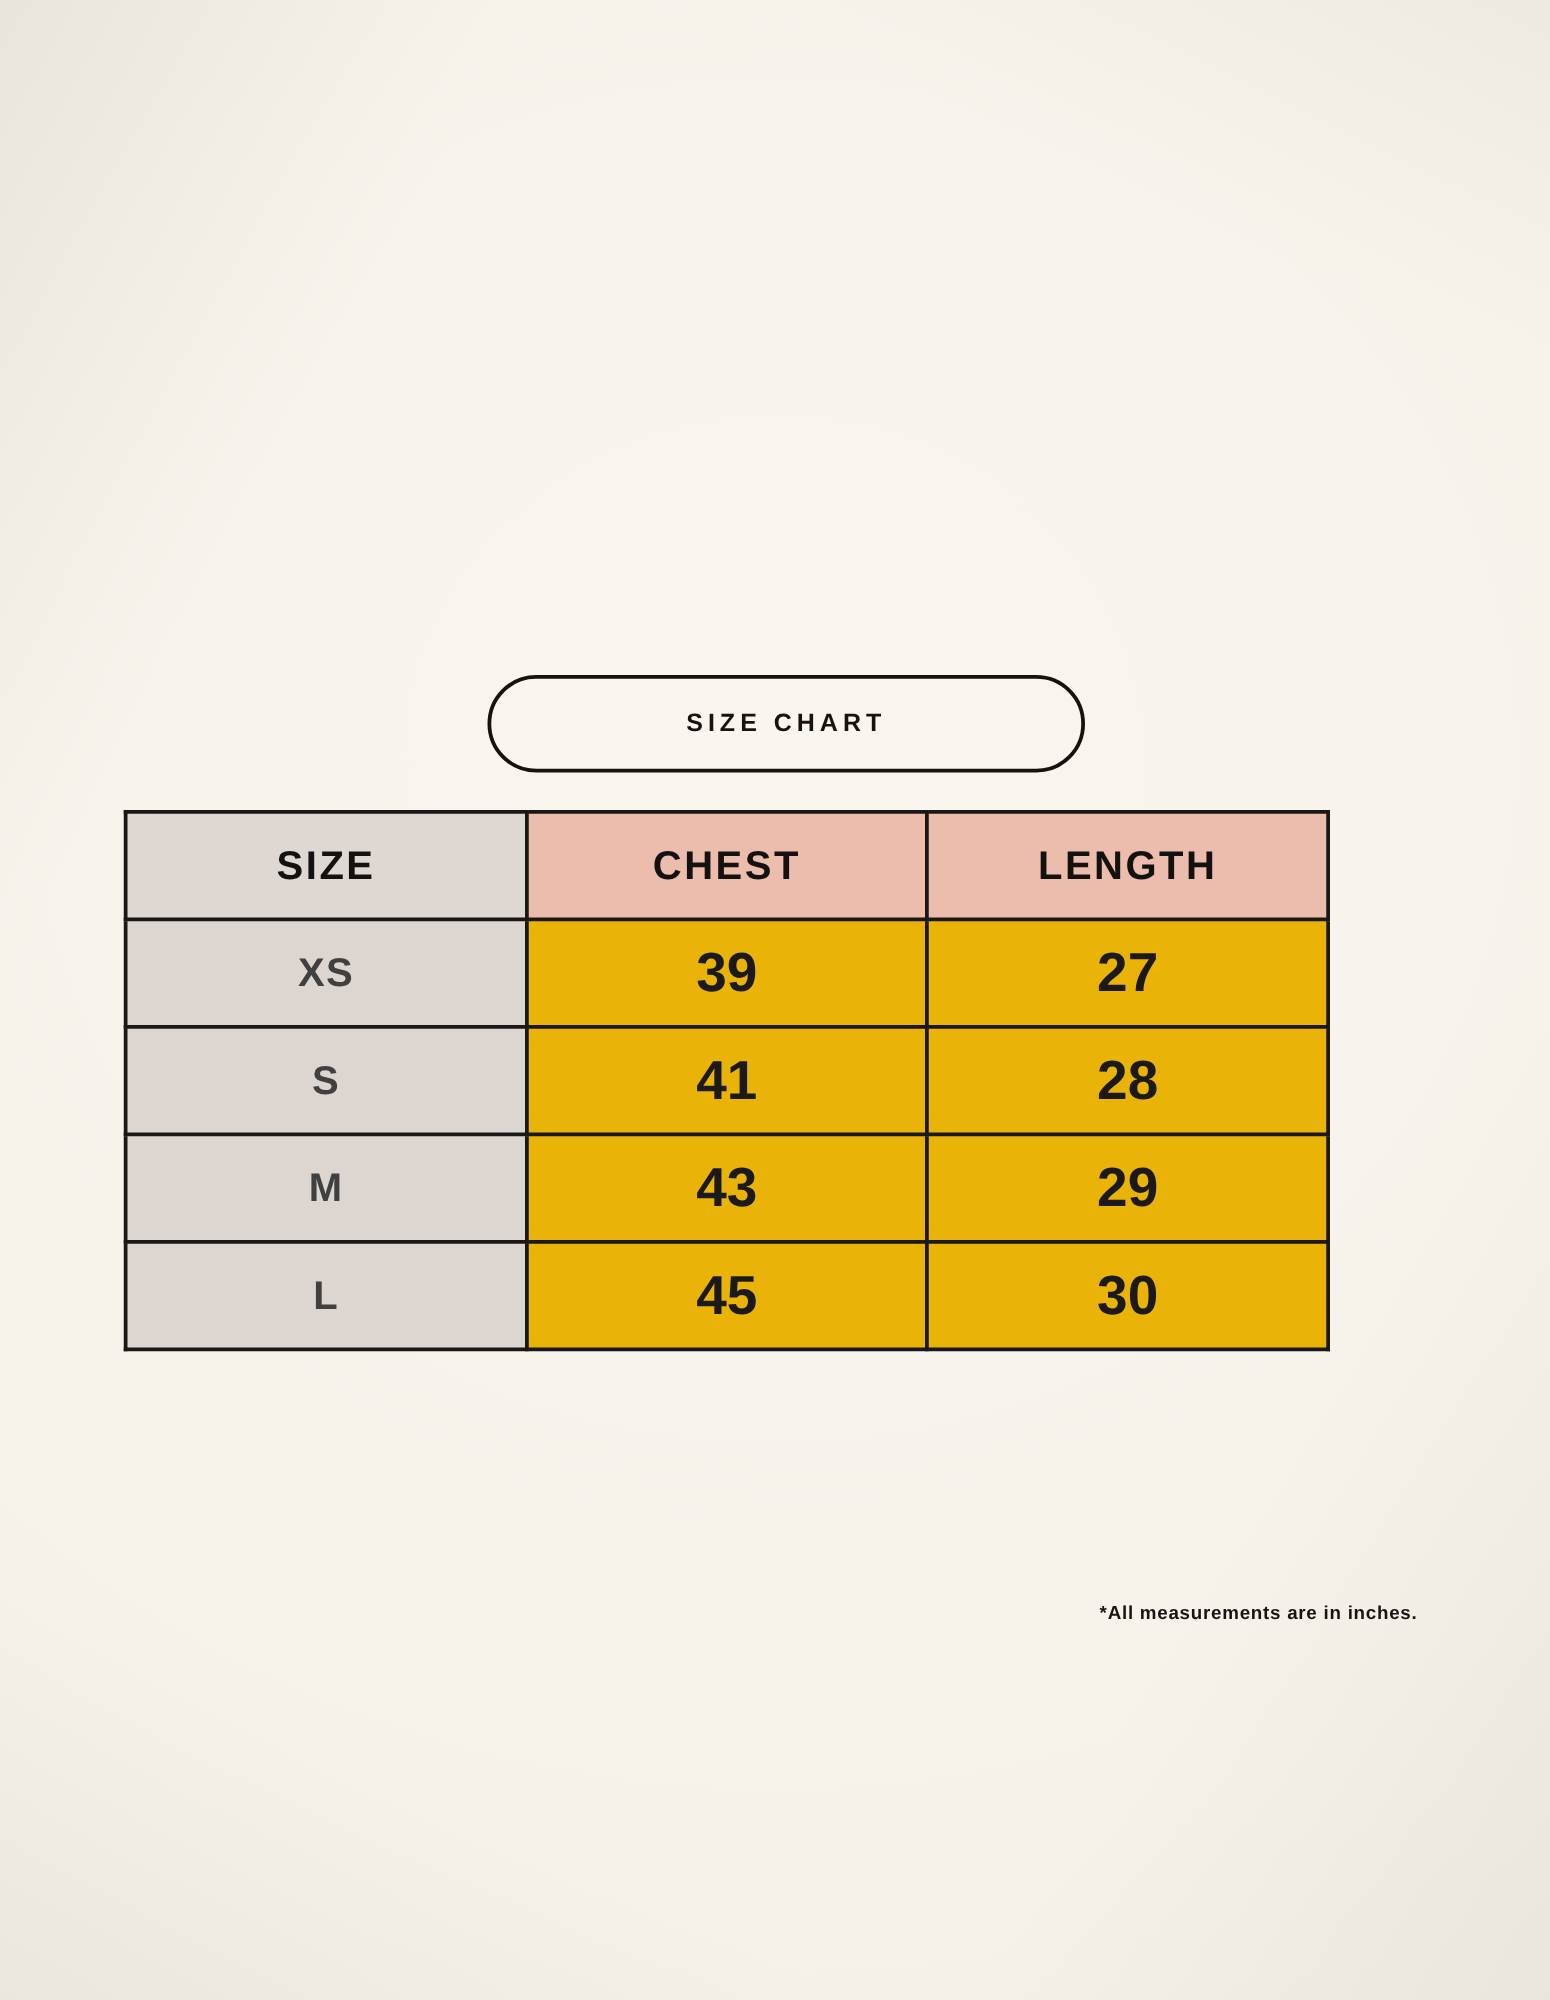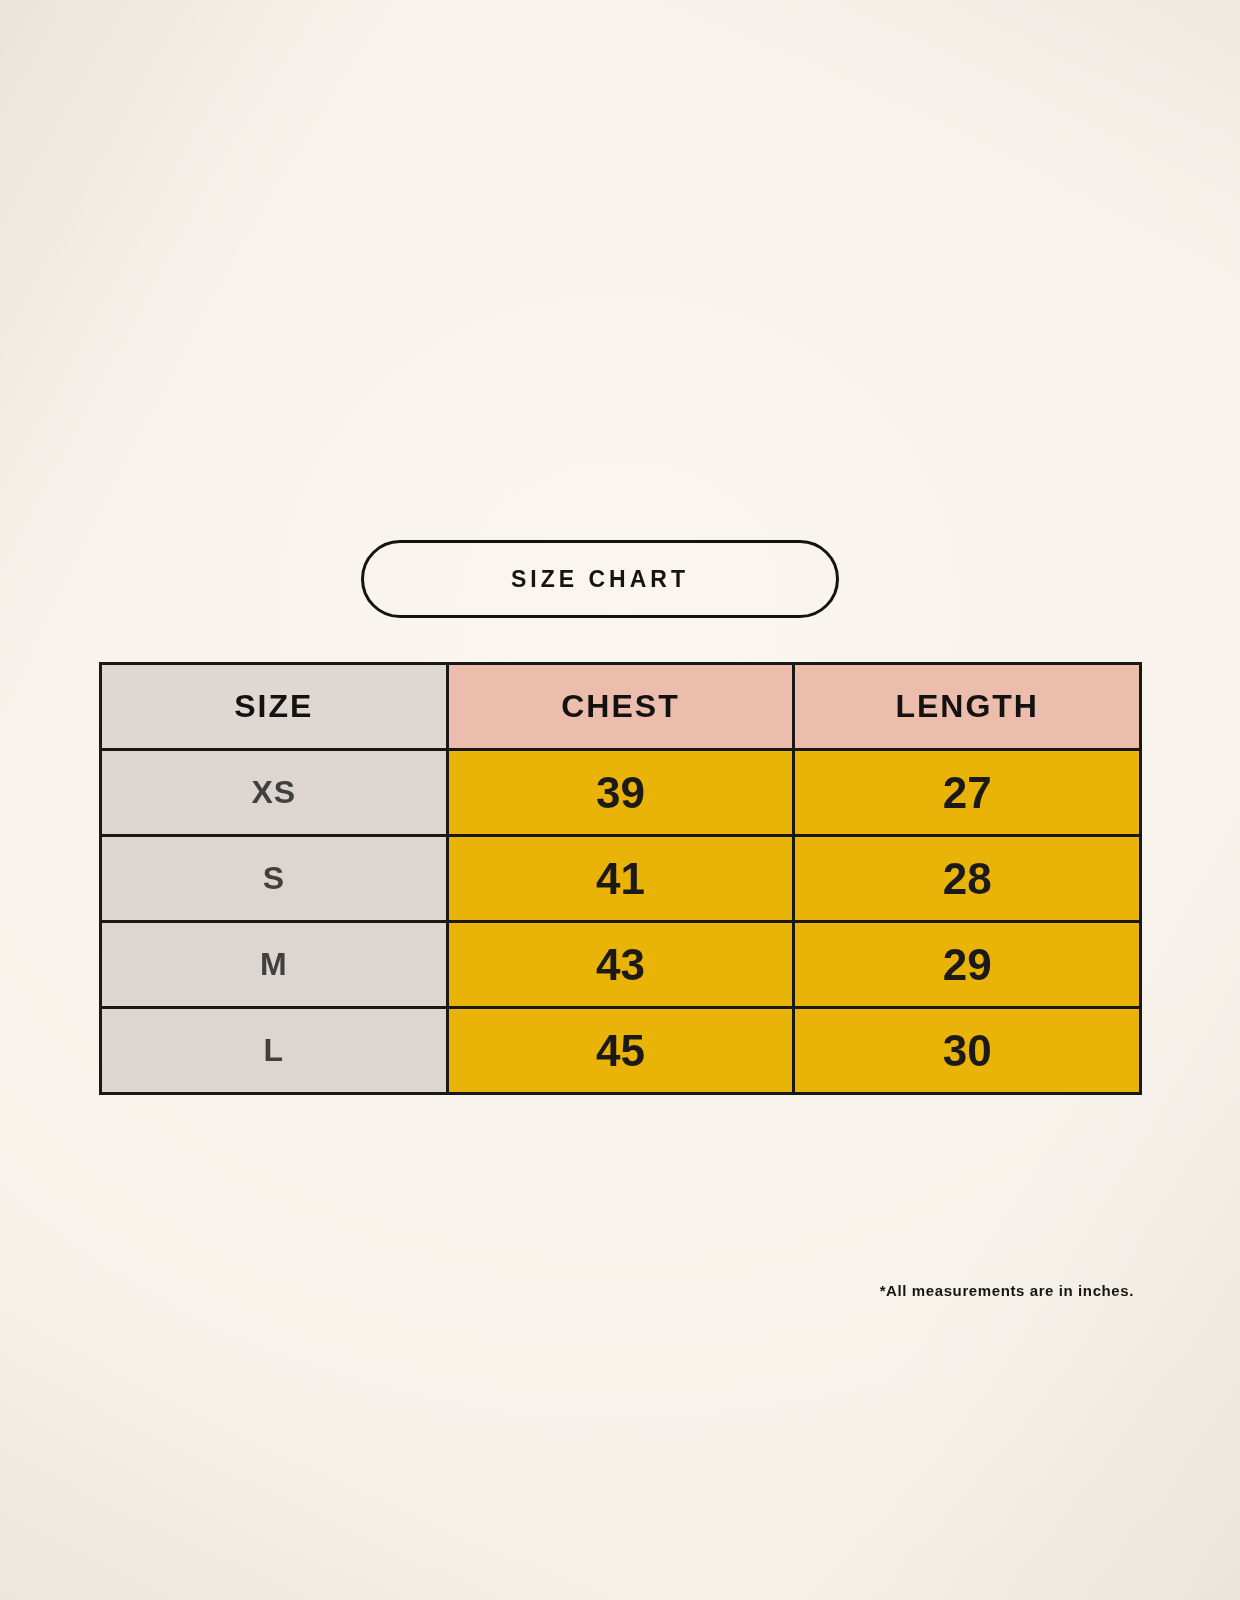--- a/index.html
+++ b/index.html
@@ -14,29 +14,29 @@
       linear-gradient(205deg, rgba(224,218,207,.35) 0%, rgba(224,218,207,0) 14%),
       linear-gradient(28deg,  rgba(224,218,207,.40) 0%, rgba(224,218,207,0) 16%),
       radial-gradient(140% 100% at 50% 38%, #faf6ef 0%, #f6f2ea 55%, #edeae0 100%);
   }
   .title{
     position:absolute;top:302px;left:0;width:100%;
     text-align:center;font-size:92px;line-height:90px;font-weight:400;
     letter-spacing:1px;color:#161310;white-space:nowrap;
   }
   .pill{
-    position:absolute;top:540px;left:600px;transform:translateX(-50%);
+    position:absolute;top:540px;left:629px;transform:translateX(-50%);
     width:478px;height:78px;box-sizing:border-box;
     border:3px solid #151310;border-radius:44px;background:transparent;
     display:flex;align-items:center;justify-content:center;
-    font-size:23px;font-weight:700;letter-spacing:4px;color:#161310;
+    font-size:20px;font-weight:700;letter-spacing:4px;color:#161310;
     cursor:pointer;
   }
   table.size-table{
-    position:absolute;top:662px;left:99px;width:1043px;
+    position:absolute;top:648px;left:99px;width:965px;
     border-collapse:collapse;table-layout:fixed;
   }
   .size-table th,.size-table td{
     border:3px solid #1a1816;height:83px;padding:0;
     text-align:center;vertical-align:middle;
   }
   .size-table th{font-size:32px;font-weight:700;letter-spacing:2px;color:#141210;}
   .size-table th.col-size{background:#ded7d2;}
   .size-table th.col-accent{background:#ecbcac;}
   .size-table td.size-label{background:#ddd6d0;font-size:32px;font-weight:700;letter-spacing:1px;color:#404040;}

